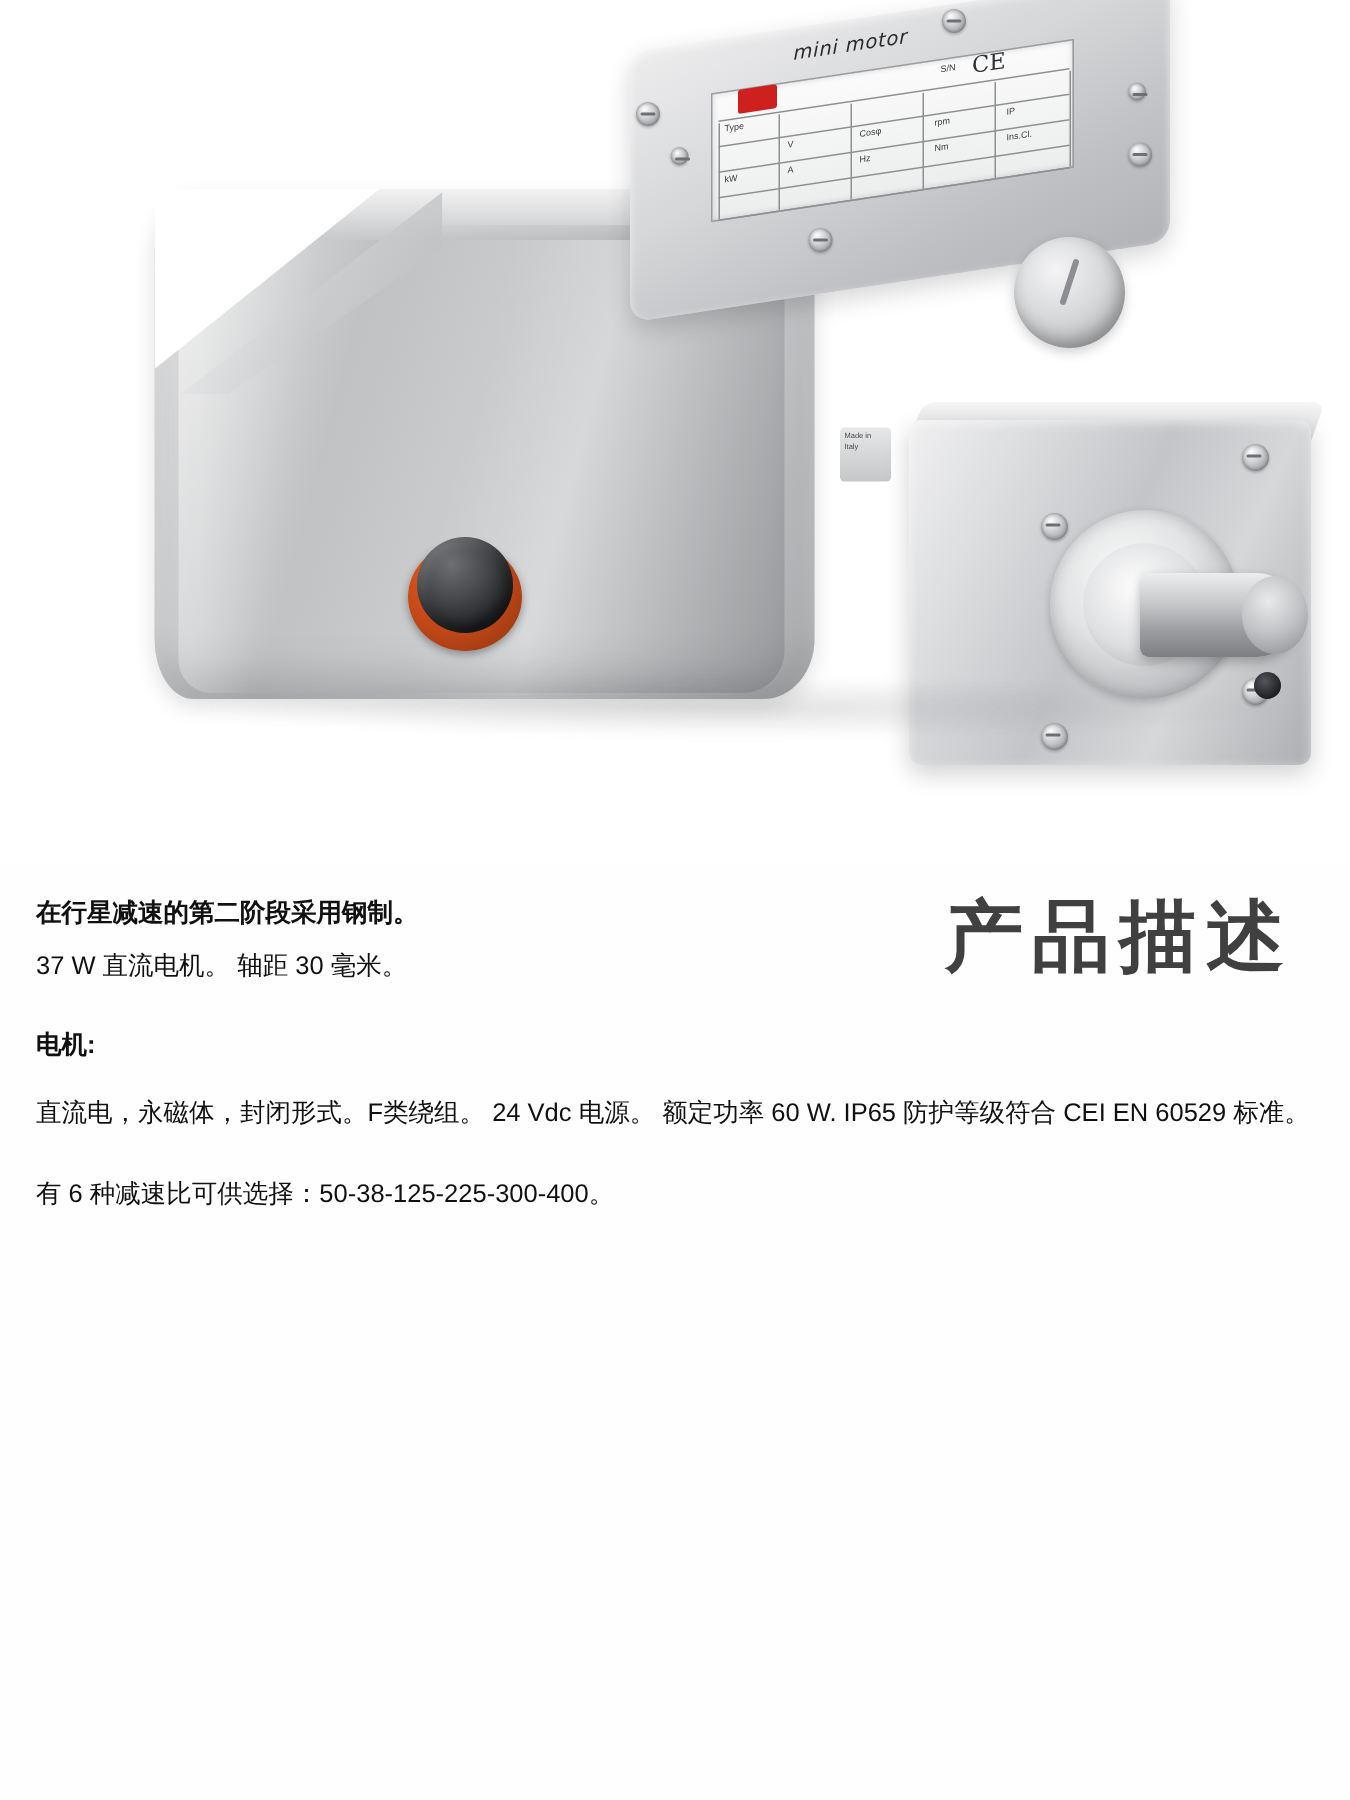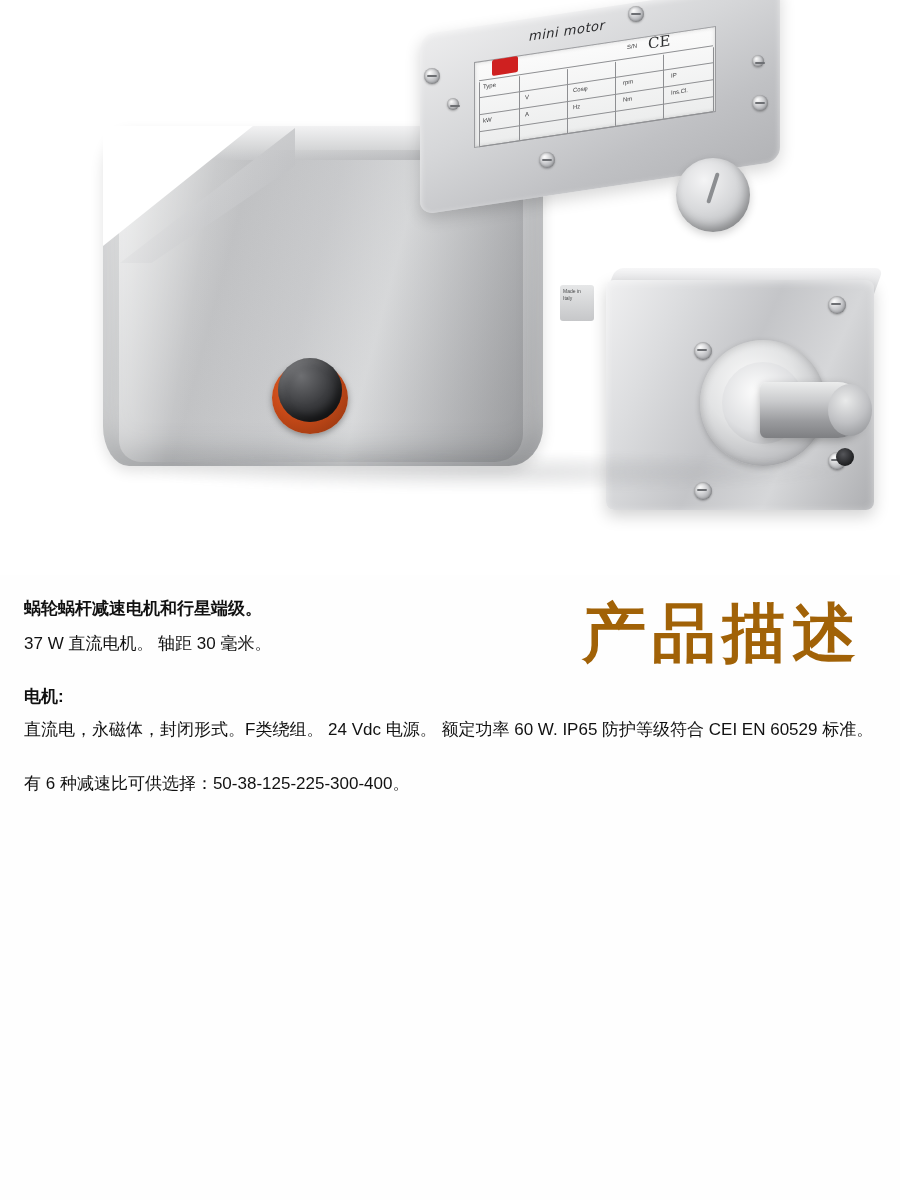--- a/index.html
+++ b/index.html
@@ -309,24 +309,24 @@
 
   
   .content {
     position: relative;
     padding: 0 24px;
   }
   .headline {
     position: absolute;
     right: 38px;
     top: -5px;
-    font-size: 64px;
+    font-size: 52px;
     font-weight: 700;
     letter-spacing: 6px;
-    color: #a16207;
+    color: #404040;
     font-family: "DejaVu Sans", sans-serif;
     white-space: nowrap;
   }
   .model {
     margin: 40px 0 0 0;
     font-size: 25px;
     font-weight: 700;
     color: #111111;
     letter-spacing: .5px;
   }
@@ -343,21 +343,21 @@
     color: #111;
     line-height: 1.7;
   }
   .sec-title {
     margin-top: 26px;
     font-size: 17px;
     font-weight: 700;
     color: #111;
   }
   .para {
-    margin-top: 6px;
+    margin-top: 18px;
     font-size: 17px;
     color: #111;
     line-height: 1.85;
     max-width: 852px;
   }
   .footer-line {
     margin-top: 24px;
     font-size: 17px;
     color: #111;
     line-height: 1.8;
@@ -436,21 +436,21 @@
     <div class="shaft-hole"></div>
 
     <div class="shadow-under"></div>
   </div>
 
   <div class="content">
 
     <div class="headline">产品描述</div>
 
 
-    <div class="lead">蜗轮蜗杆减速电机和行星端级。</div>
+    <div class="lead">在行星减速的第二阶段采用钢制。</div>
     <div class="lead-sub">37 W 直流电机。 轴距 30 毫米。</div>
 
     <div class="sec-title">电机:</div>
     <div class="para">直流电，永磁体，封闭形式。F类绕组。 24 Vdc 电源。 额定功率 60 W. IP65 防护等级符合 CEI EN 60529 标准。</div>
 
 
     <div class="footer-line">有 6 种减速比可供选择：50-38-125-225-300-400。</div>
   </div>
 
 </div>

